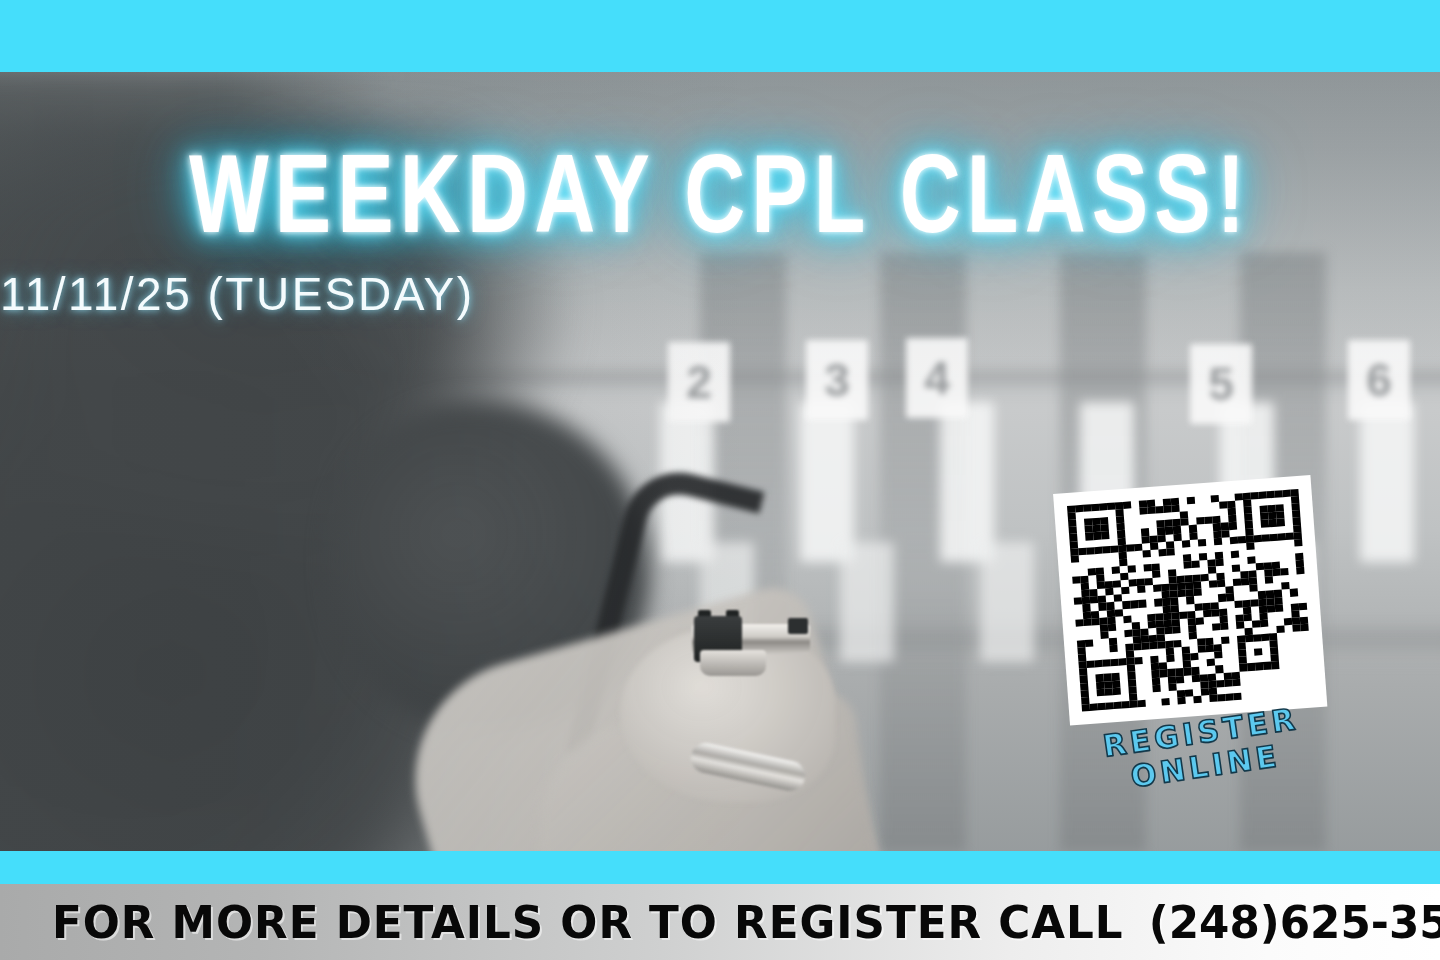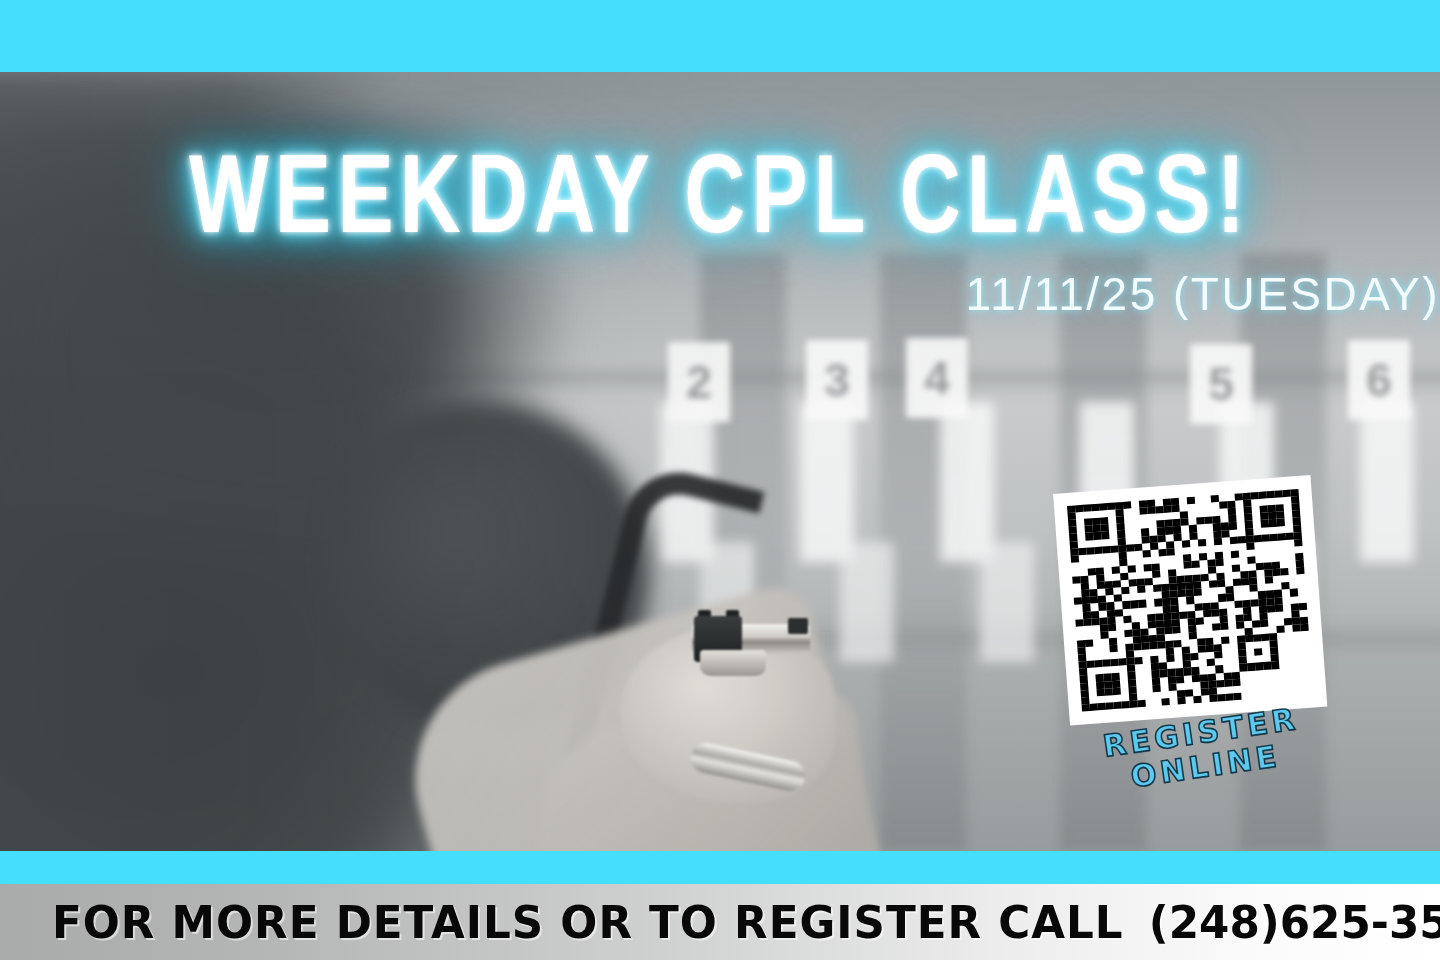--- a/index.html
+++ b/index.html
@@ -304,21 +304,21 @@
       0 0 70px rgba(39,185,224,.75);
     white-space: nowrap;
   }
 
   
   .subtitle {
     position: absolute;
     left: 0;
     top: 268px;
     width: 1440px;
-    text-align: right;
+    text-align: left;
     z-index: 30;
     font-family: "Liberation Sans", sans-serif;
     font-size: 46px;
     font-weight: 300;
     letter-spacing: 2.5px;
     line-height: 1.16;
     color: #f4fbfd;
     text-shadow: 0 0 7px rgba(150,225,245,.95), 0 0 18px rgba(80,200,235,.6);
   }
   .subtitle .line2 { letter-spacing: 3px; }

